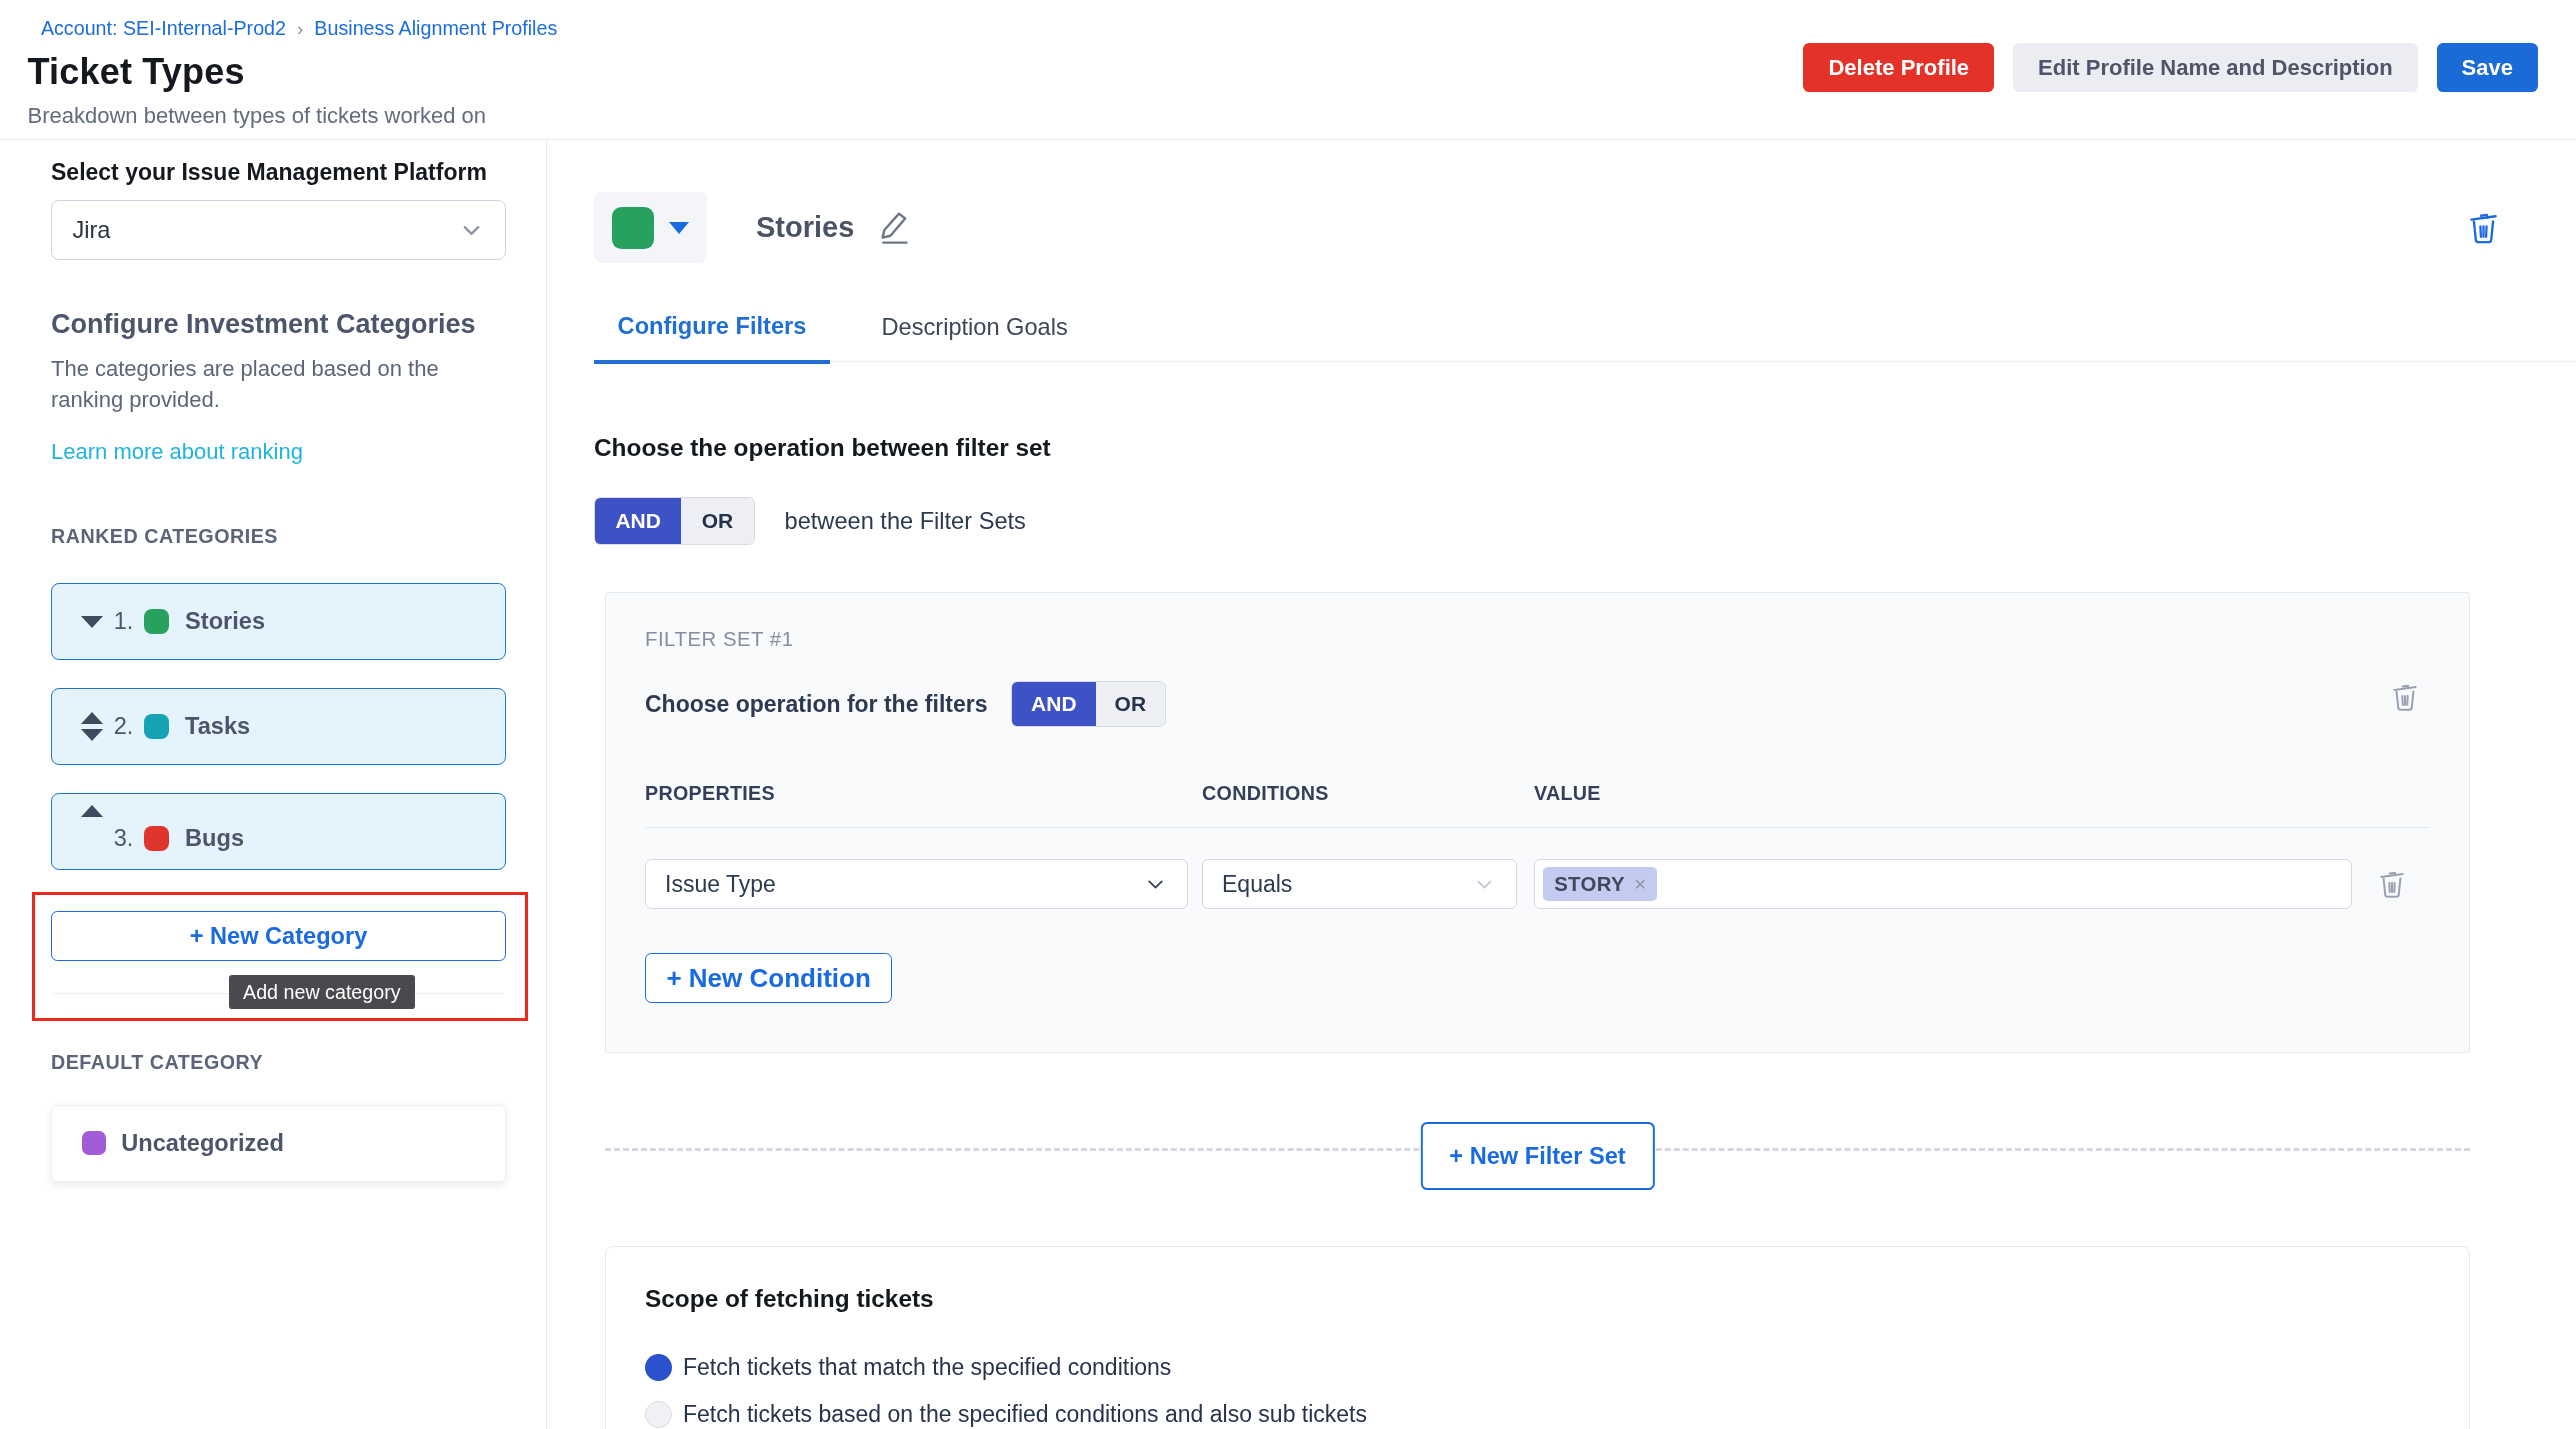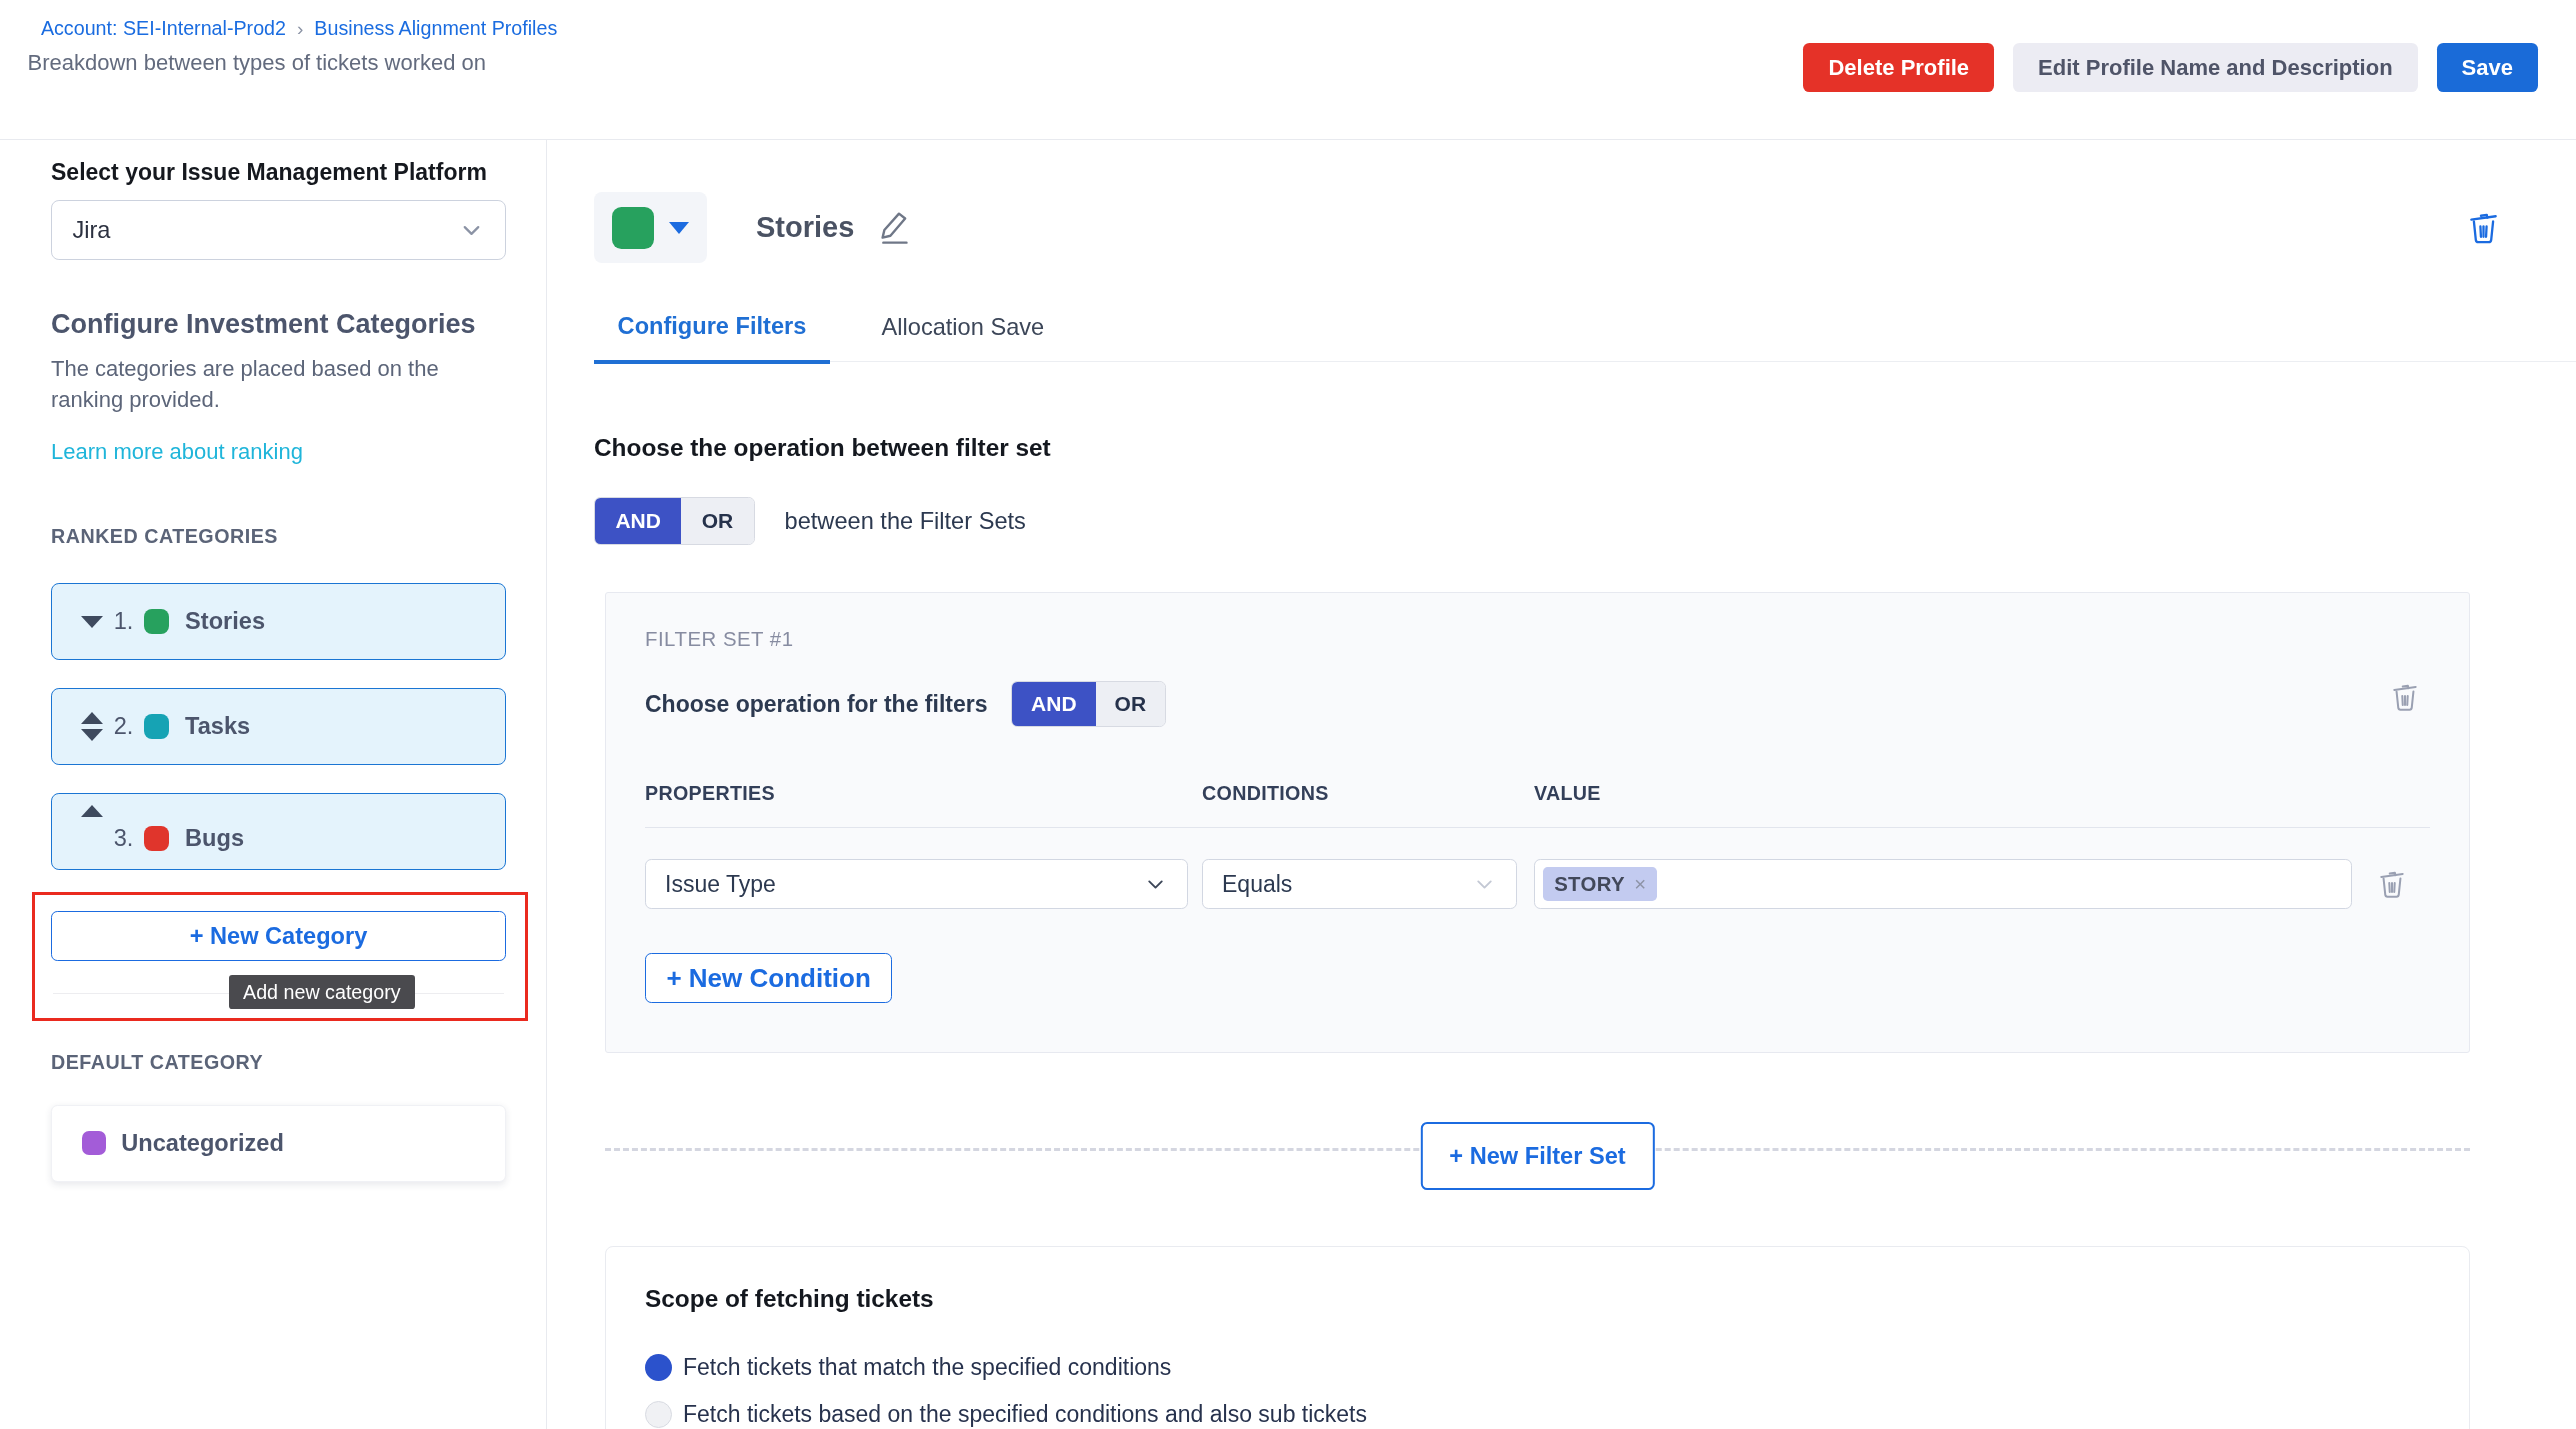--- a/index.html
+++ b/index.html
@@ -129,20 +129,21 @@
 <body>
 
 <div class="page">
 
   <div class="topbar">
     <div class="breadcrumb">
       <a class="crumb">Account: SEI-Internal-Prod2</a>
       <span class="crumb-sep">›</span>
       <a class="crumb">Business Alignment Profiles</a>
     </div>
+    <div class="page-title">Ticket Types</div>
     <div class="page-subtitle">Breakdown between types of tickets worked on</div>
     <div class="topbar-actions">
       <button class="btn btn-danger">Delete Profile</button>
       <button class="btn btn-neutral">Edit Profile Name and Description</button>
       <button class="btn btn-primary">Save</button>
     </div>
   </div>
 
   <div class="body">
 
@@ -228,21 +229,21 @@
               <line x1="16" y1="16" x2="16" y2="24"></line>
               <line x1="18.4" y1="16" x2="18" y2="24"></line>
             <line x1="6.5" y1="10.6" x2="25.5" y2="8"></line>
             <path d="M14 7.6 l4.6-0.6 0.4 2.1"></path>
           </svg>
         </button>
       </div>
 
       <div class="tabs">
         <div class="tab active">Configure Filters</div>
-        <div class="tab inactive">Allocation Save</div>
+        <div class="tab inactive">Description Goals</div>
       </div>
 
       <div class="main-inner">
 
         <div class="op-heading">Choose the operation between filter set</div>
 
         <div class="toggle-row">
           <div class="seg-toggle">
             <div class="seg on">AND</div>
             <div class="seg off">OR</div>

